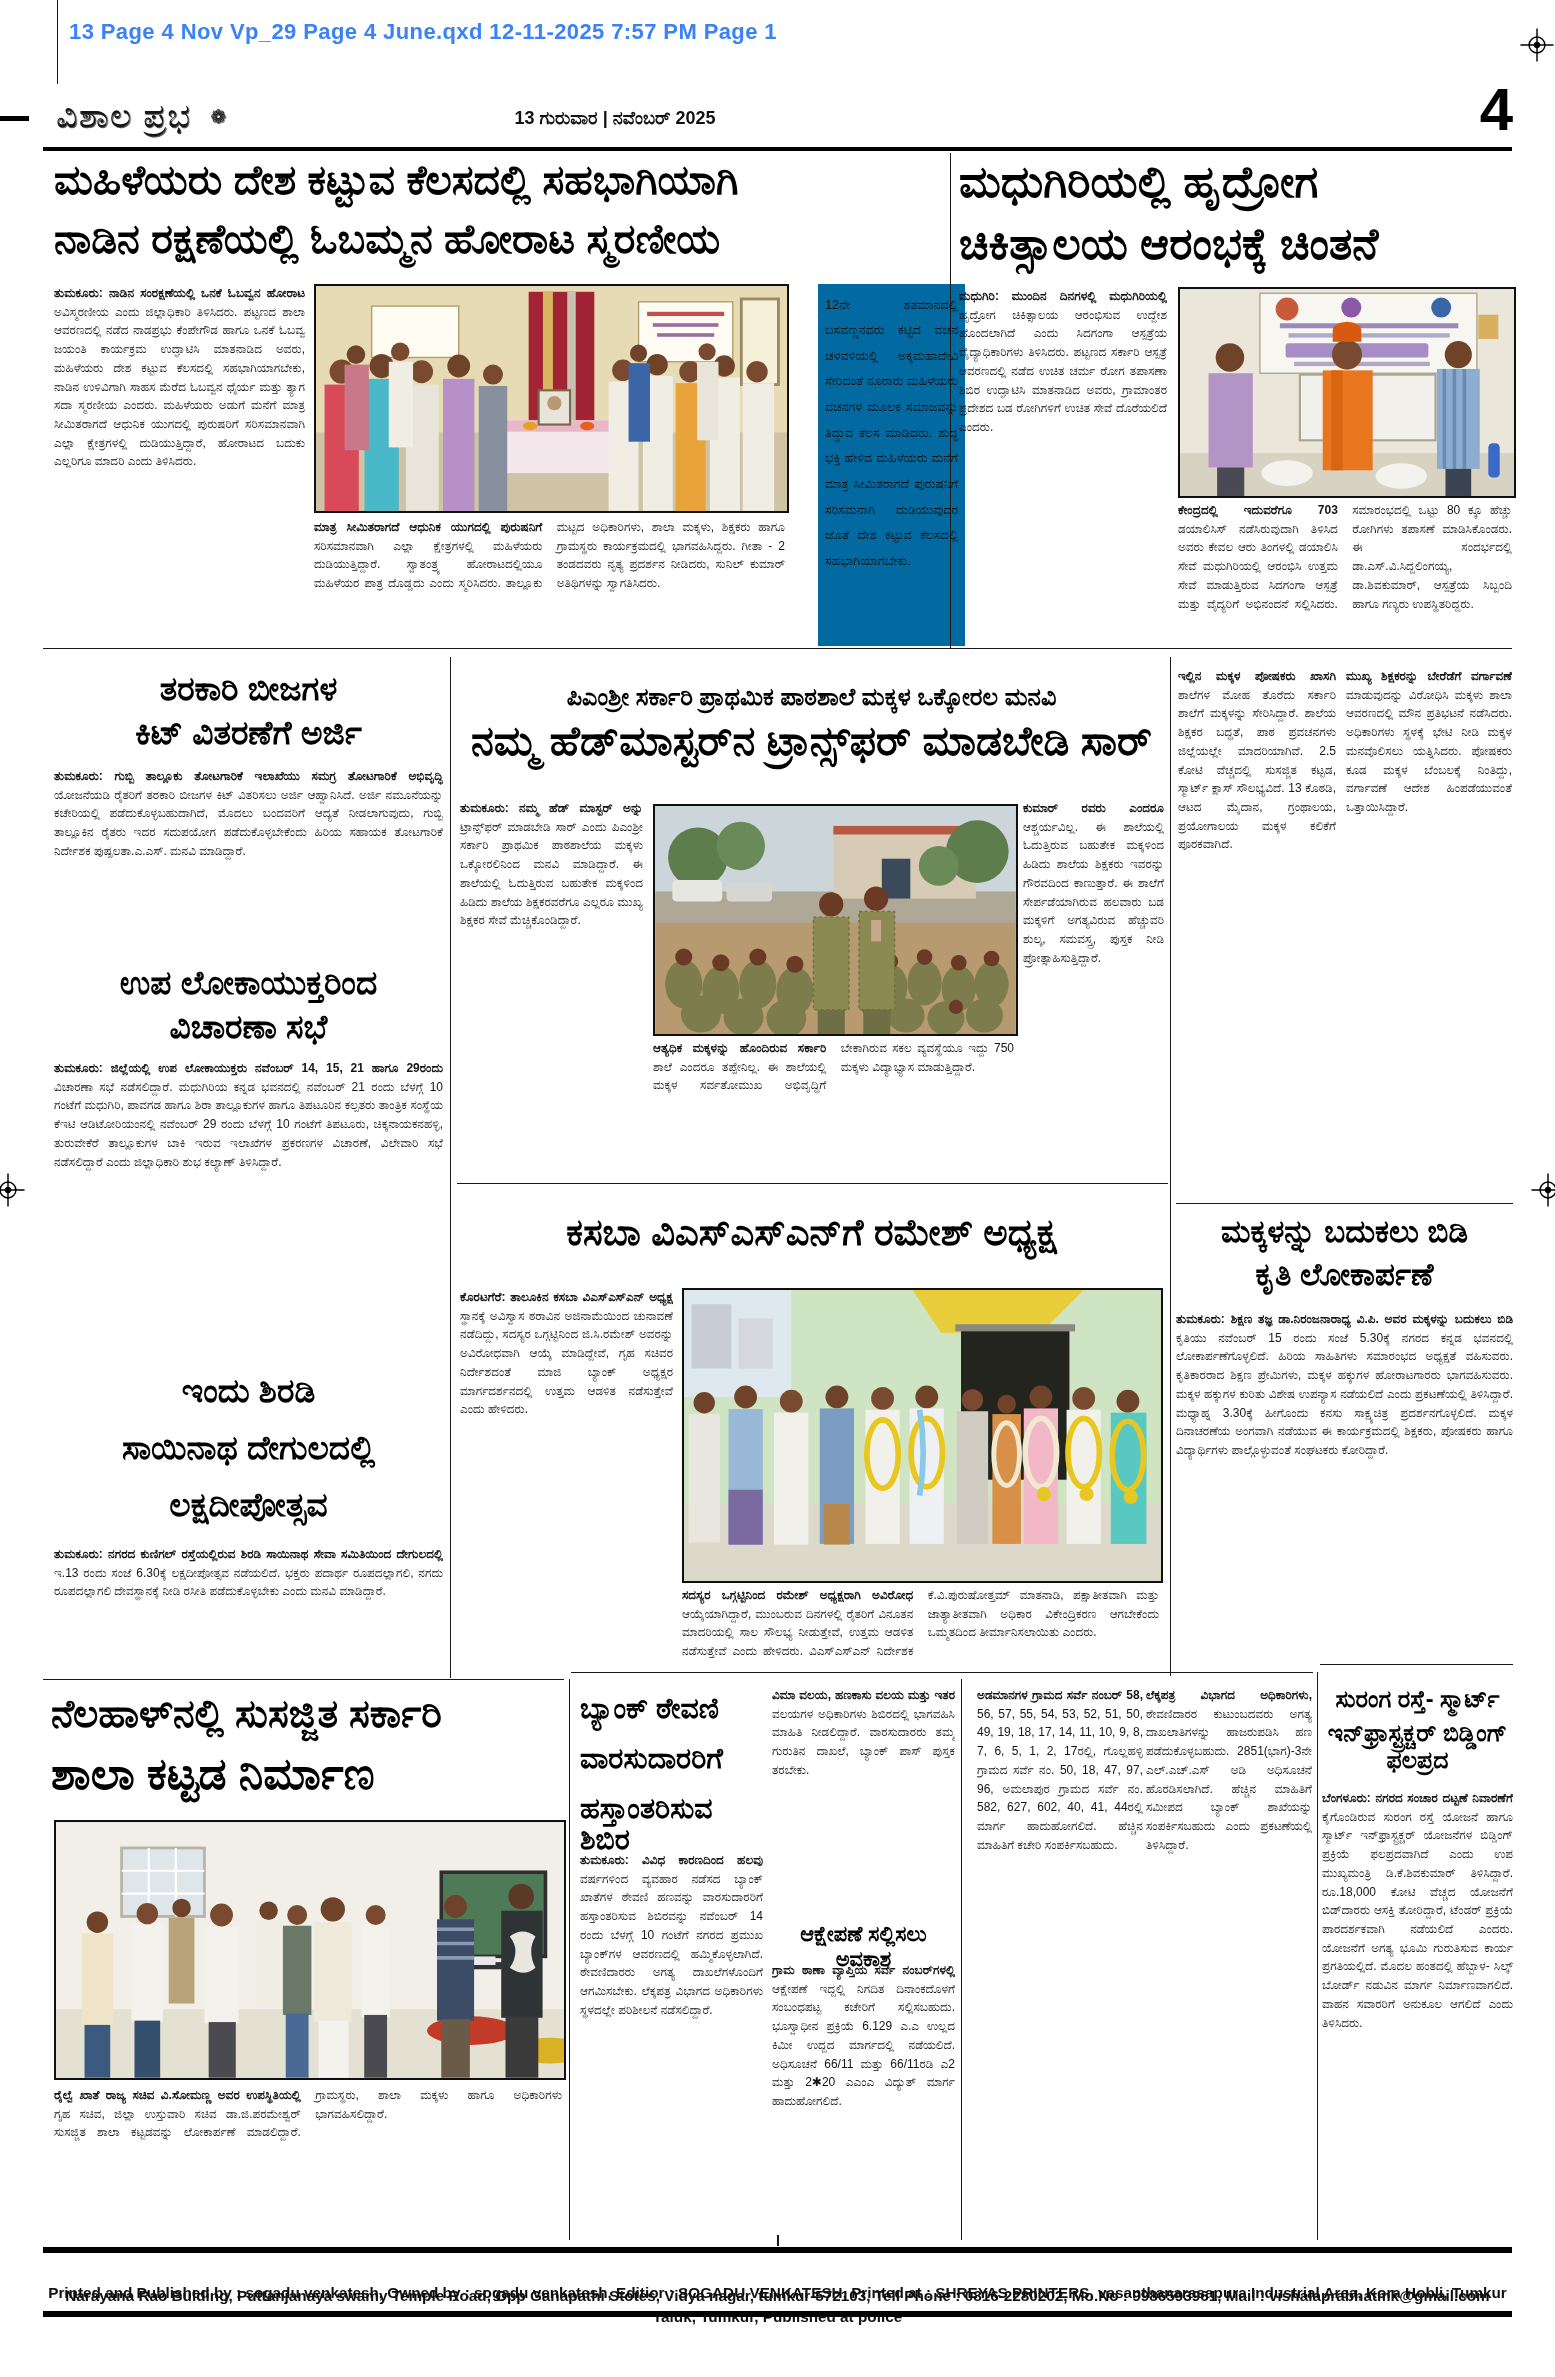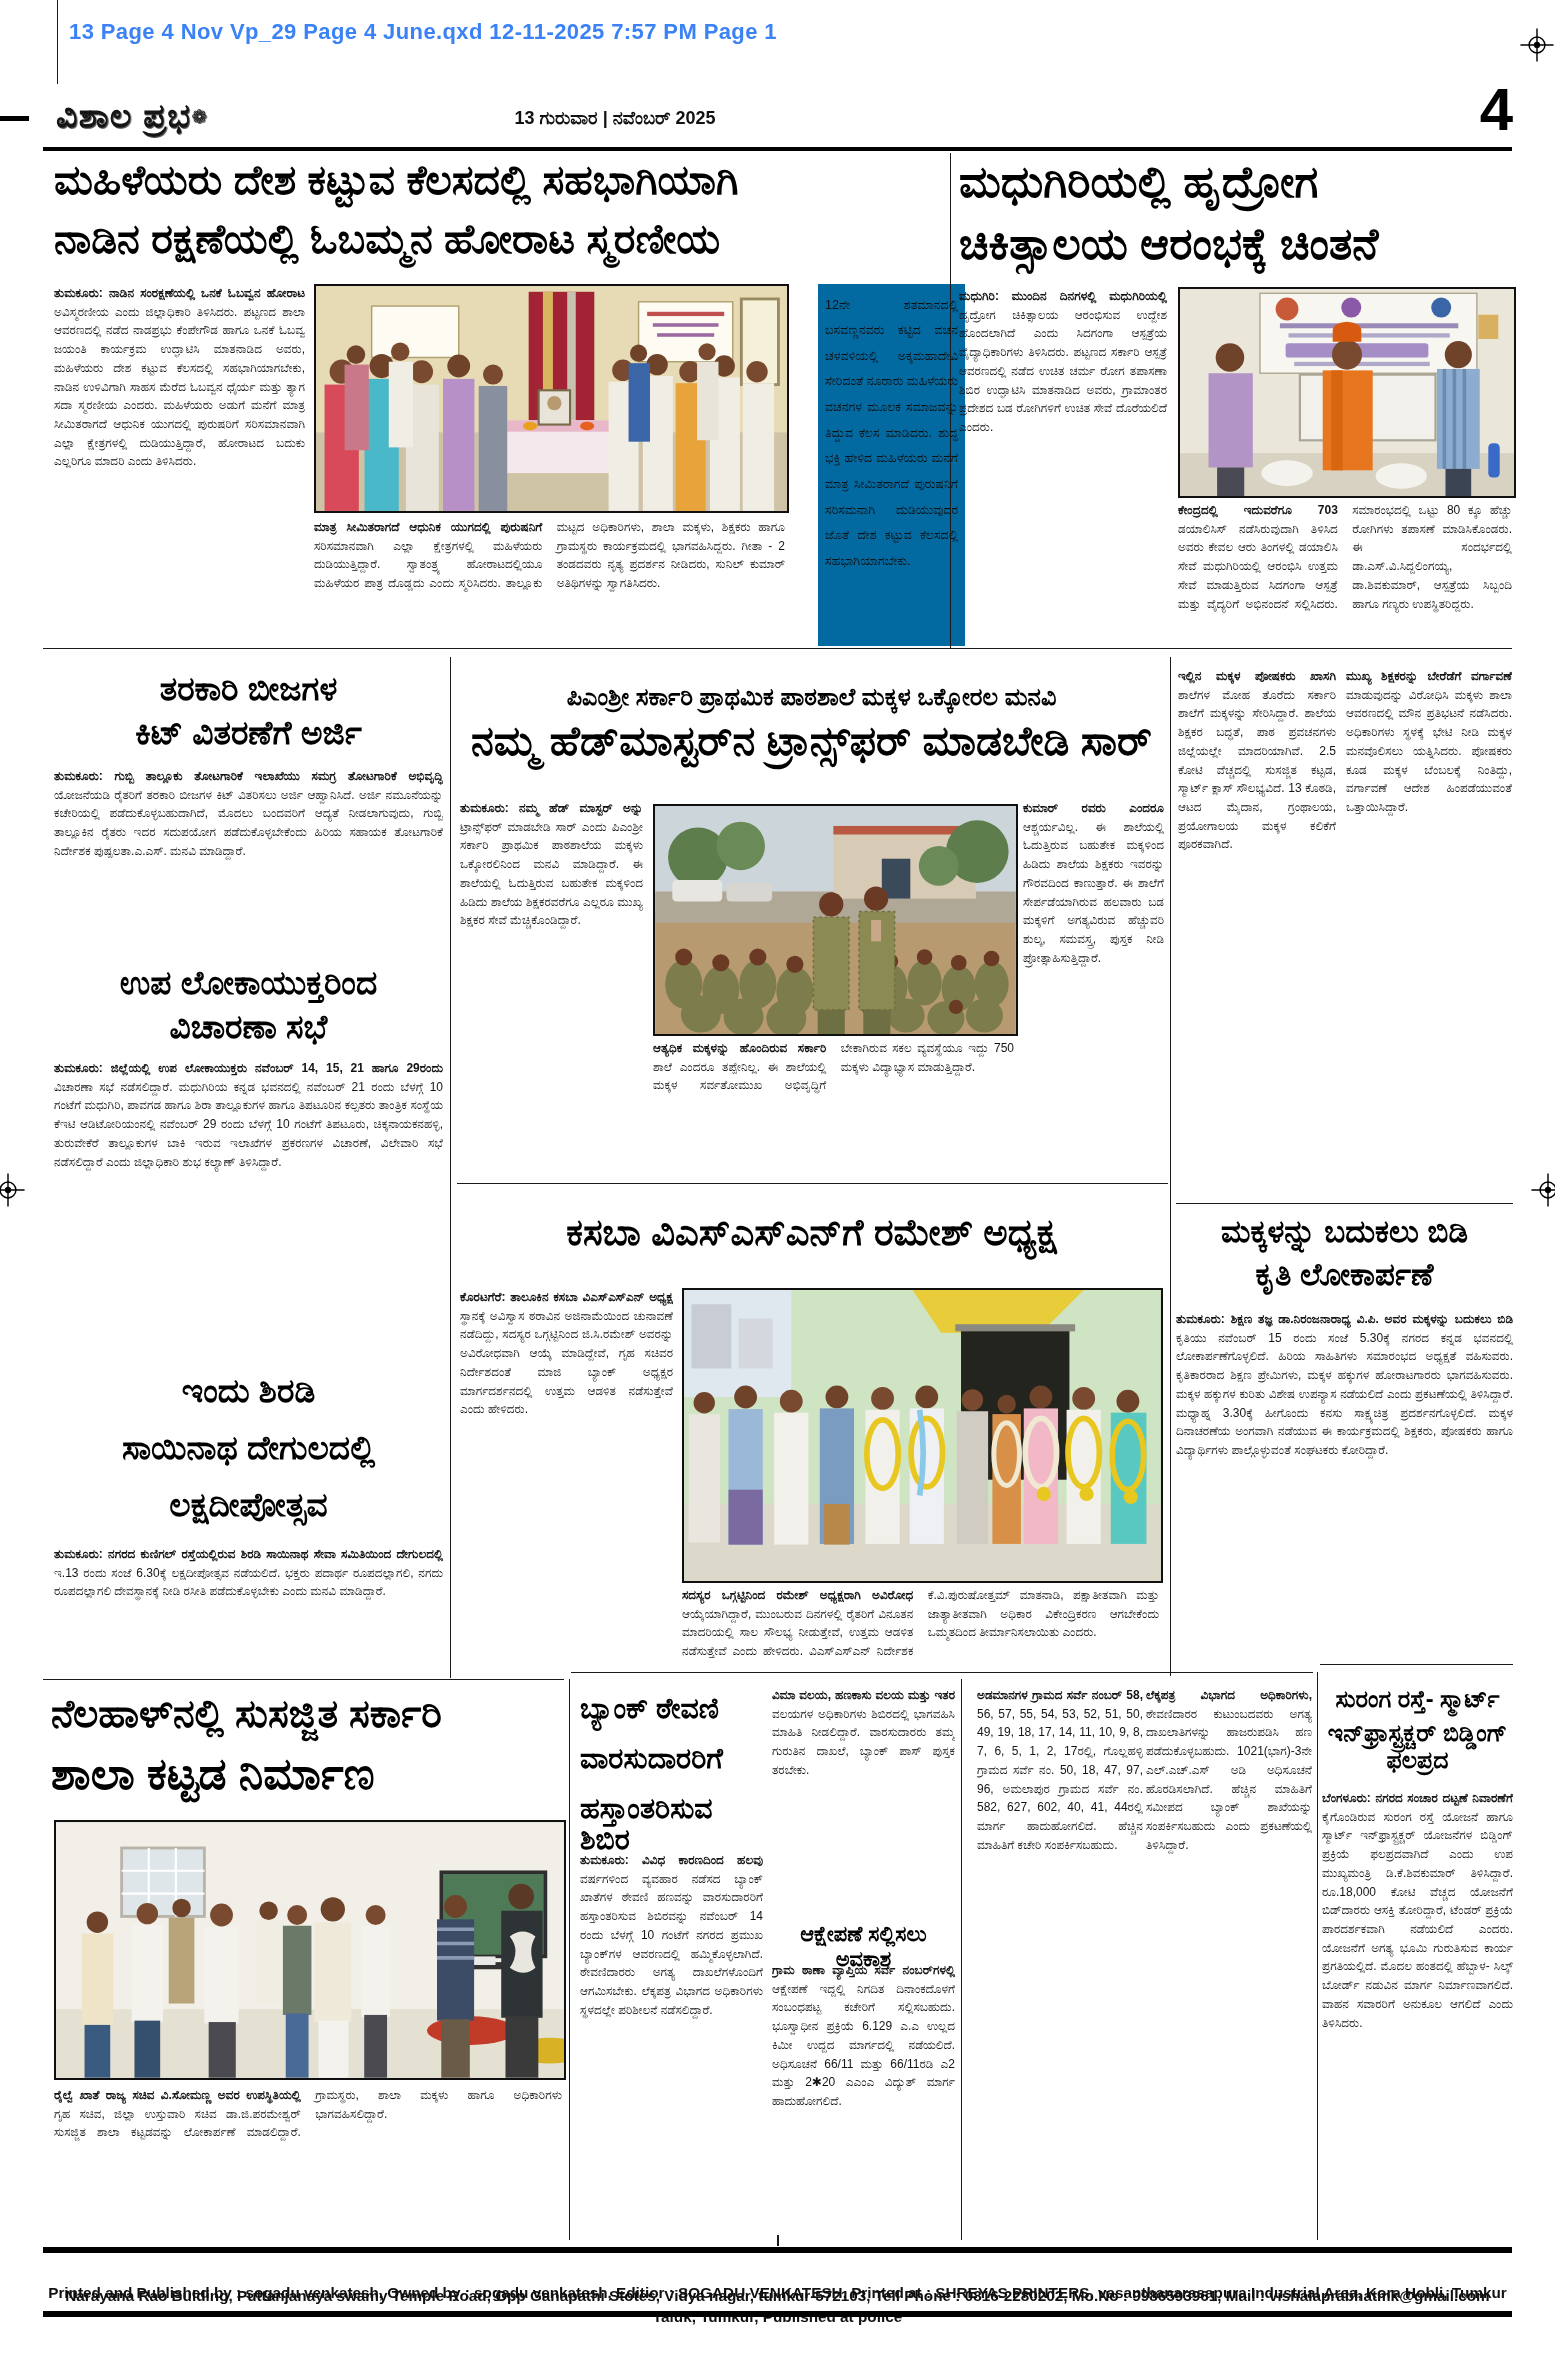--- a/index.html
+++ b/index.html
@@ -18,23 +18,23 @@
     overflow:hidden;word-break:break-word;
   }
   .body-text::first-line{font-weight:bold;}
   .cols2{column-count:2;column-gap:14.3px;}
   .quote-col{
     background:#0369a1;padding:8.6px 7.1px;font-size:12.5px;line-height:2.05;
     text-align:justify;color:#111;overflow:hidden;margin-left:20px;
   }
   .print-line{font-size:22px;color:#3b82f6;letter-spacing:0.4px;font-weight:bold;}
   .masthead-logo{
-    font-size:33px;font-weight:700;color:#151515;
+    font-size:33px;font-weight:400;color:#151515;
     text-shadow:0.7px 0.7px 0 #555, 1.4px 1.4px 0.7px #999;
-    letter-spacing:1.4px;display:flex;align-items:center;gap:0;
+    letter-spacing:1.4px;display:flex;align-items:center;gap:19px;
   }
   .date-line{font-size:18px;font-weight:bold;color:#111;}
   .page-number{font-size:60px;font-weight:700;color:#000;line-height:1;}
   .photo{border:2.1px solid #101010;background:#ccc;overflow:hidden;}
   .photo svg{display:block;}
   .subhead{font-weight:800;font-size:21px;color:#000;text-align:center;line-height:1.2;}
   .imprint{font-size:15.3px;color:#111;text-align:center;line-height:1.55;font-weight:600;}
   .regmark circle,.regmark line{stroke:#000;}
 </style>
 </head>
@@ -386,21 +386,21 @@
 <div class="abs headline" style="left:580px;top:1693px;width:183px;font-size:28.5px;">ಬ್ಯಾಂಕ್ ಠೇವಣಿ</div>
 <div class="abs headline" style="left:580px;top:1743px;width:183px;font-size:28.5px;">ವಾರಸುದಾರರಿಗೆ</div>
 <div class="abs headline" style="left:580px;top:1793px;width:183px;font-size:28.5px;">ಹಸ್ತಾಂತರಿಸುವ ಶಿಬಿರ</div>
 <div class="abs body-text" style="left:580px;top:1851px;width:183px;height:388px;">ತುಮಕೂರು: ವಿವಿಧ ಕಾರಣದಿಂದ ಹಲವು ವರ್ಷಗಳಿಂದ ವ್ಯವಹಾರ ನಡೆಸದ ಬ್ಯಾಂಕ್ ಖಾತೆಗಳ ಠೇವಣಿ ಹಣವನ್ನು ವಾರಸುದಾರರಿಗೆ ಹಸ್ತಾಂತರಿಸುವ ಶಿಬಿರವನ್ನು ನವೆಂಬರ್ 14 ರಂದು ಬೆಳಗ್ಗೆ 10 ಗಂಟೆಗೆ ನಗರದ ಪ್ರಮುಖ ಬ್ಯಾಂಕ್‌ಗಳ ಆವರಣದಲ್ಲಿ ಹಮ್ಮಿಕೊಳ್ಳಲಾಗಿದೆ. ಠೇವಣಿದಾರರು ಅಗತ್ಯ ದಾಖಲೆಗಳೊಂದಿಗೆ ಆಗಮಿಸಬೇಕು. ಲೆಕ್ಕಪತ್ರ ವಿಭಾಗದ ಅಧಿಕಾರಿಗಳು ಸ್ಥಳದಲ್ಲೇ ಪರಿಶೀಲನೆ ನಡೆಸಲಿದ್ದಾರೆ.</div>
 
 <div class="abs body-text" style="left:772px;top:1686px;width:183px;height:226px;">ವಿಮಾ ವಲಯ, ಹಣಕಾಸು ವಲಯ ಮತ್ತು ಇತರ ವಲಯಗಳ ಅಧಿಕಾರಿಗಳು ಶಿಬಿರದಲ್ಲಿ ಭಾಗವಹಿಸಿ ಮಾಹಿತಿ ನೀಡಲಿದ್ದಾರೆ. ವಾರಸುದಾರರು ತಮ್ಮ ಗುರುತಿನ ದಾಖಲೆ, ಬ್ಯಾಂಕ್ ಪಾಸ್ ಪುಸ್ತಕ ತರಬೇಕು.</div>
 <div class="abs subhead" style="left:772px;top:1921px;width:183px;">ಆಕ್ಷೇಪಣೆ ಸಲ್ಲಿಸಲು ಅವಕಾಶ</div>
 <div class="abs body-text" style="left:772px;top:1961px;width:183px;height:278px;">ಗ್ರಾಮ ಠಾಣಾ ವ್ಯಾಪ್ತಿಯ ಸರ್ವೆ ನಂಬರ್‌ಗಳಲ್ಲಿ ಆಕ್ಷೇಪಣೆ ಇದ್ದಲ್ಲಿ ನಿಗದಿತ ದಿನಾಂಕದೊಳಗೆ ಸಂಬಂಧಪಟ್ಟ ಕಚೇರಿಗೆ ಸಲ್ಲಿಸಬಹುದು. ಭೂಸ್ವಾಧೀನ ಪ್ರಕ್ರಿಯೆ 6.129 ಎ.ಎ ಉಲ್ಲದ ಕಿಮೀ ಉದ್ದದ ಮಾರ್ಗದಲ್ಲಿ ನಡೆಯಲಿದೆ. ಅಧಿಸೂಚನೆ 66/11 ಮತ್ತು 66/11ರಡಿ ಎ2 ಮತ್ತು 2✱20 ಎಎಂಎ ವಿದ್ಯುತ್ ಮಾರ್ಗ ಹಾದುಹೋಗಲಿದೆ.</div>
 
 <div class="abs body-text" style="left:971px;top:1686px;width:166px;height:554px;margin-left:6px;">ಅಡಮಾನಗಳ ಗ್ರಾಮದ ಸರ್ವೆ ನಂಬರ್ 58, 56, 57, 55, 54, 53, 52, 51, 50, 49, 19, 18, 17, 14, 11, 10, 9, 8, 7, 6, 5, 1, 2, 17ರಲ್ಲಿ, ಗೊಲ್ಲಹಳ್ಳಿ ಗ್ರಾಮದ ಸರ್ವೆ ನಂ. 50, 18, 47, 97, 96, ಅಮಲಾಪುರ ಗ್ರಾಮದ ಸರ್ವೆ ನಂ. 582, 627, 602, 40, 41, 44ರಲ್ಲಿ ಮಾರ್ಗ ಹಾದುಹೋಗಲಿದೆ. ಹೆಚ್ಚಿನ ಮಾಹಿತಿಗೆ ಕಚೇರಿ ಸಂಪರ್ಕಿಸಬಹುದು.</div>
-<div class="abs body-text" style="left:1146px;top:1686px;width:166px;height:554px;">ಲೆಕ್ಕಪತ್ರ ವಿಭಾಗದ ಅಧಿಕಾರಿಗಳು, ಠೇವಣಿದಾರರ ಕುಟುಂಬದವರು ಅಗತ್ಯ ದಾಖಲಾತಿಗಳನ್ನು ಹಾಜರುಪಡಿಸಿ ಹಣ ಪಡೆದುಕೊಳ್ಳಬಹುದು. 1021(ಭಾಗ)-3ನೇ ಎಲ್.ಎಚ್.ಎಸ್ ಅಡಿ ಅಧಿಸೂಚನೆ ಹೊರಡಿಸಲಾಗಿದೆ. ಹೆಚ್ಚಿನ ಮಾಹಿತಿಗೆ ಸಮೀಪದ ಬ್ಯಾಂಕ್ ಶಾಖೆಯನ್ನು ಸಂಪರ್ಕಿಸಬಹುದು ಎಂದು ಪ್ರಕಟಣೆಯಲ್ಲಿ ತಿಳಿಸಿದ್ದಾರೆ.</div>
+<div class="abs body-text" style="left:1146px;top:1686px;width:166px;height:554px;">ಲೆಕ್ಕಪತ್ರ ವಿಭಾಗದ ಅಧಿಕಾರಿಗಳು, ಠೇವಣಿದಾರರ ಕುಟುಂಬದವರು ಅಗತ್ಯ ದಾಖಲಾತಿಗಳನ್ನು ಹಾಜರುಪಡಿಸಿ ಹಣ ಪಡೆದುಕೊಳ್ಳಬಹುದು. 2851(ಭಾಗ)-3ನೇ ಎಲ್.ಎಚ್.ಎಸ್ ಅಡಿ ಅಧಿಸೂಚನೆ ಹೊರಡಿಸಲಾಗಿದೆ. ಹೆಚ್ಚಿನ ಮಾಹಿತಿಗೆ ಸಮೀಪದ ಬ್ಯಾಂಕ್ ಶಾಖೆಯನ್ನು ಸಂಪರ್ಕಿಸಬಹುದು ಎಂದು ಪ್ರಕಟಣೆಯಲ್ಲಿ ತಿಳಿಸಿದ್ದಾರೆ.</div>
 
 <div class="abs headline center" style="left:1322px;top:1687px;width:191px;font-size:23.6px;">ಸುರಂಗ ರಸ್ತೆ- ಸ್ಮಾರ್ಟ್</div>
 <div class="abs headline center" style="left:1322px;top:1720px;width:191px;font-size:23.6px;line-height:1.15;">ಇನ್‌ಫ್ರಾಸ್ಟ್ರಕ್ಚರ್ ಬಿಡ್ಡಿಂಗ್ ಫಲಪ್ರದ</div>
 <div class="abs body-text" style="left:1322px;top:1789px;width:191px;height:451px;">ಬೆಂಗಳೂರು: ನಗರದ ಸಂಚಾರ ದಟ್ಟಣೆ ನಿವಾರಣೆಗೆ ಕೈಗೊಂಡಿರುವ ಸುರಂಗ ರಸ್ತೆ ಯೋಜನೆ ಹಾಗೂ ಸ್ಮಾರ್ಟ್ ಇನ್‌ಫ್ರಾಸ್ಟ್ರಕ್ಚರ್ ಯೋಜನೆಗಳ ಬಿಡ್ಡಿಂಗ್ ಪ್ರಕ್ರಿಯೆ ಫಲಪ್ರದವಾಗಿದೆ ಎಂದು ಉಪ ಮುಖ್ಯಮಂತ್ರಿ ಡಿ.ಕೆ.ಶಿವಕುಮಾರ್ ತಿಳಿಸಿದ್ದಾರೆ. ರೂ.18,000 ಕೋಟಿ ವೆಚ್ಚದ ಯೋಜನೆಗೆ ಬಿಡ್‌ದಾರರು ಆಸಕ್ತಿ ತೋರಿದ್ದಾರೆ, ಟೆಂಡರ್ ಪ್ರಕ್ರಿಯೆ ಪಾರದರ್ಶಕವಾಗಿ ನಡೆಯಲಿದೆ ಎಂದರು. ಯೋಜನೆಗೆ ಅಗತ್ಯ ಭೂಮಿ ಗುರುತಿಸುವ ಕಾರ್ಯ ಪ್ರಗತಿಯಲ್ಲಿದೆ. ಮೊದಲ ಹಂತದಲ್ಲಿ ಹೆಬ್ಬಾಳ- ಸಿಲ್ಕ್ ಬೋರ್ಡ್ ನಡುವಿನ ಮಾರ್ಗ ನಿರ್ಮಾಣವಾಗಲಿದೆ. ವಾಹನ ಸವಾರರಿಗೆ ಅನುಕೂಲ ಆಗಲಿದೆ ಎಂದು ತಿಳಿಸಿದರು.</div>
 
 <div class="abs hairline" style="left:777px;top:2235px;width:2.1px;height:11.4px;"></div>
 <div class="abs rule" style="left:43px;top:2247px;width:1469px;height:5.7px;"></div>
 <div class="abs imprint" style="left:43px;top:2260px;width:1469px;margin-top:21px;">Printed and Published by : sogadu venkatesh, Owned by : sogadu venkatesh, Editior : SOGADU VENKATESH, Printed at : SHREYAS PRINTERS, vasanthanarasapura Industrial Area, Kora Hobli, Tumkur Taluk, Tumkur, Published at police</div>
 <div class="abs imprint" style="left:43px;top:2284px;width:1469px;">Narayana Rao Bulding, Puttanjanaya swamy Temple Road, Opp Ganapathi Stotes, Vidya nagar, tumkur-572103, Tell Phone : 0816-2280202, Mo.No : 9986593961, Mail : vishalaprabhatmk@gmail.com</div>
 <div class="abs rule" style="left:43px;top:2311px;width:1469px;height:5.7px;"></div>

